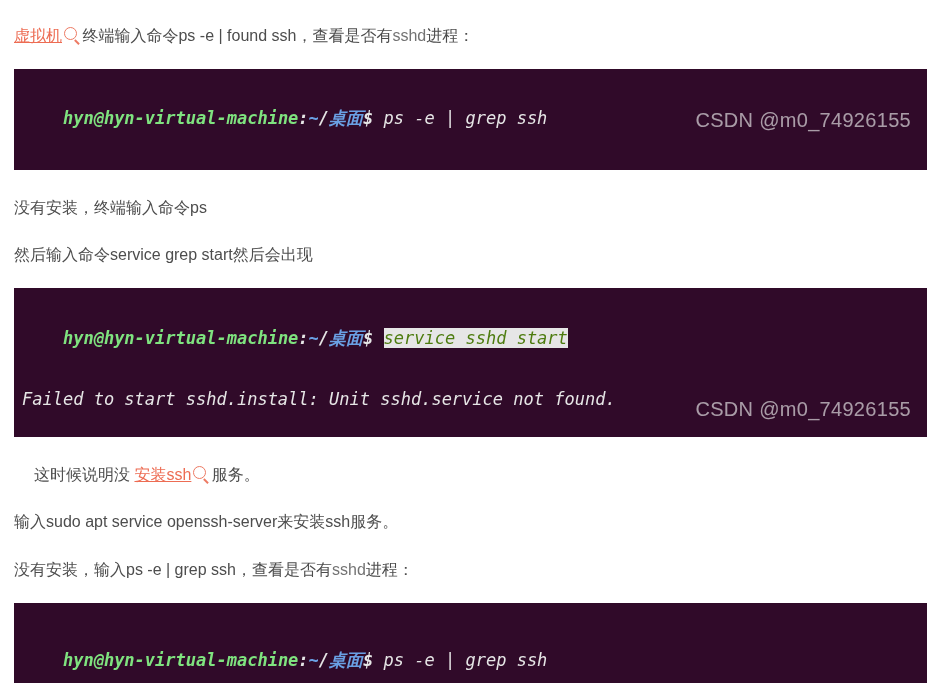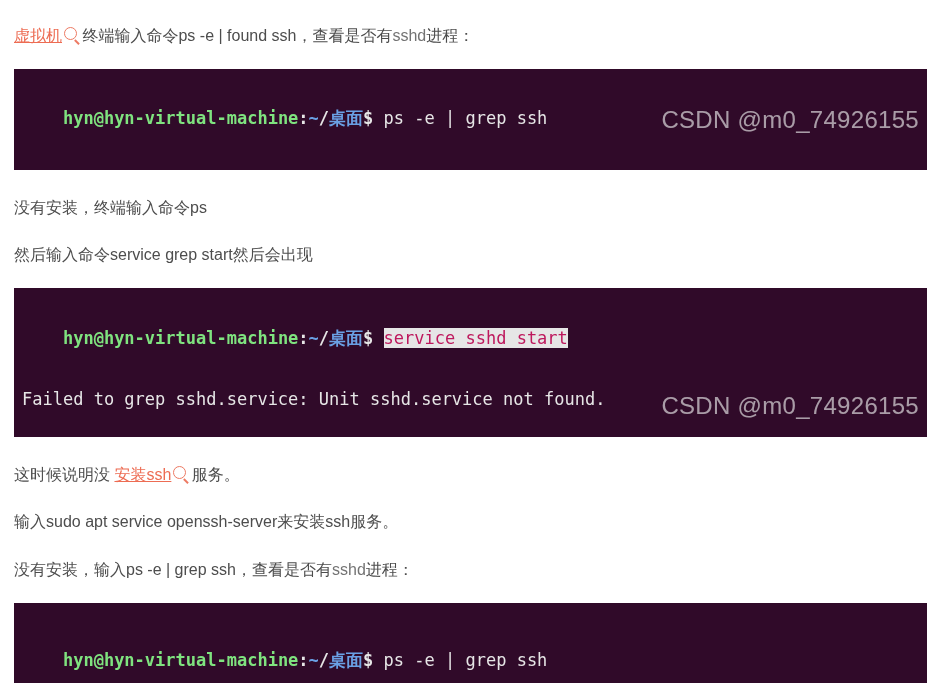--- a/index.html
+++ b/index.html
@@ -38,34 +38,34 @@
       color: #eee;
       font-family: "DejaVu Sans Mono", Consolas, monospace;
       font-size: 17px;
       line-height: 1.7;
       padding: 6px 8px;
       margin: 0 0 24px 0;
       position: relative;
     }
     .term .wm {
       position: absolute;
-      right: 8px; top: 50%;
+      right: 16px; top: 50%;
       transform: translateY(-50%);
       color: rgba(235,235,235,0.65);
       font-family: -apple-system, sans-serif;
-      font-size: 24px;
+      font-size: 20px;
       letter-spacing: 0.3px;
       pointer-events: none;
     }
     .t-user { color: #7fe37f; font-weight: bold; }
     .t-sep  { color: #e6e6e6; font-weight: bold; }
     .t-path { color: #6aa0e4; font-weight: bold; }
     .t-cmd  { color: #e6e6e6; }
-    .t-hl   { background: #e6e6e6; color: #be185d; }
-    .line { white-space: pre; }
+    .t-hl   { background: #e6e6e6; color: #4d7c0f; }
+    .line { white-space: pre; font-style: italic; }
     .inner-block { margin-bottom: 2px; }
   </style>
 </head>
 <body>
 
 <p>
   <span class="kw-red">虚拟机</span><span class="mag"></span>
   <span>终端输入命令ps -e | found ssh，查看是否有</span><span class="kw-blue">sshd</span><span>进程：</span>
 </p>
 
@@ -78,25 +78,25 @@
 
 <p>没有安装，终端输入命令ps</p>
 
 <p>然后输入命令service grep start然后会出现</p>
 
 <div class="term" style="padding-bottom:2px; line-height:1.75;">
   <span class="wm" style="top:auto; bottom:10px; transform:none;">CSDN @m0_74926155</span>
   <div class="line inner-block">
     <span class="t-user">hyn@hyn-virtual-machine</span><span class="t-sep">:</span><span class="t-path">~</span><span class="t-sep">/</span><span class="t-path">桌面</span><span class="t-sep">$ </span><span class="t-hl">service sshd start</span>
   </div>
-  <div class="line t-cmd">Failed to grep sshd.service: Unit sshd.service not found.</div>
+  <div class="line t-cmd">Failed to start sshd.install: Unit sshd.service not found.</div>
   <div class="line" style="height:20px;"></div>
 </div>
 
-<p style="margin-top:22px;">
+<p style="margin-top:22px;margin-left:20px;">
   <span>这时候说明没 </span><span class="kw-red">安装ssh</span><span class="mag"></span> <span>服务。</span>
 </p>
 
 <p>输入sudo apt service openssh-server来安装ssh服务。</p>
 
 <p>
   <span>没有安装，输入ps -e | grep ssh，查看是否有</span><span class="kw-blue">sshd</span><span>进程：</span>
 </p>
 
 <div class="term" style="line-height:2;">

